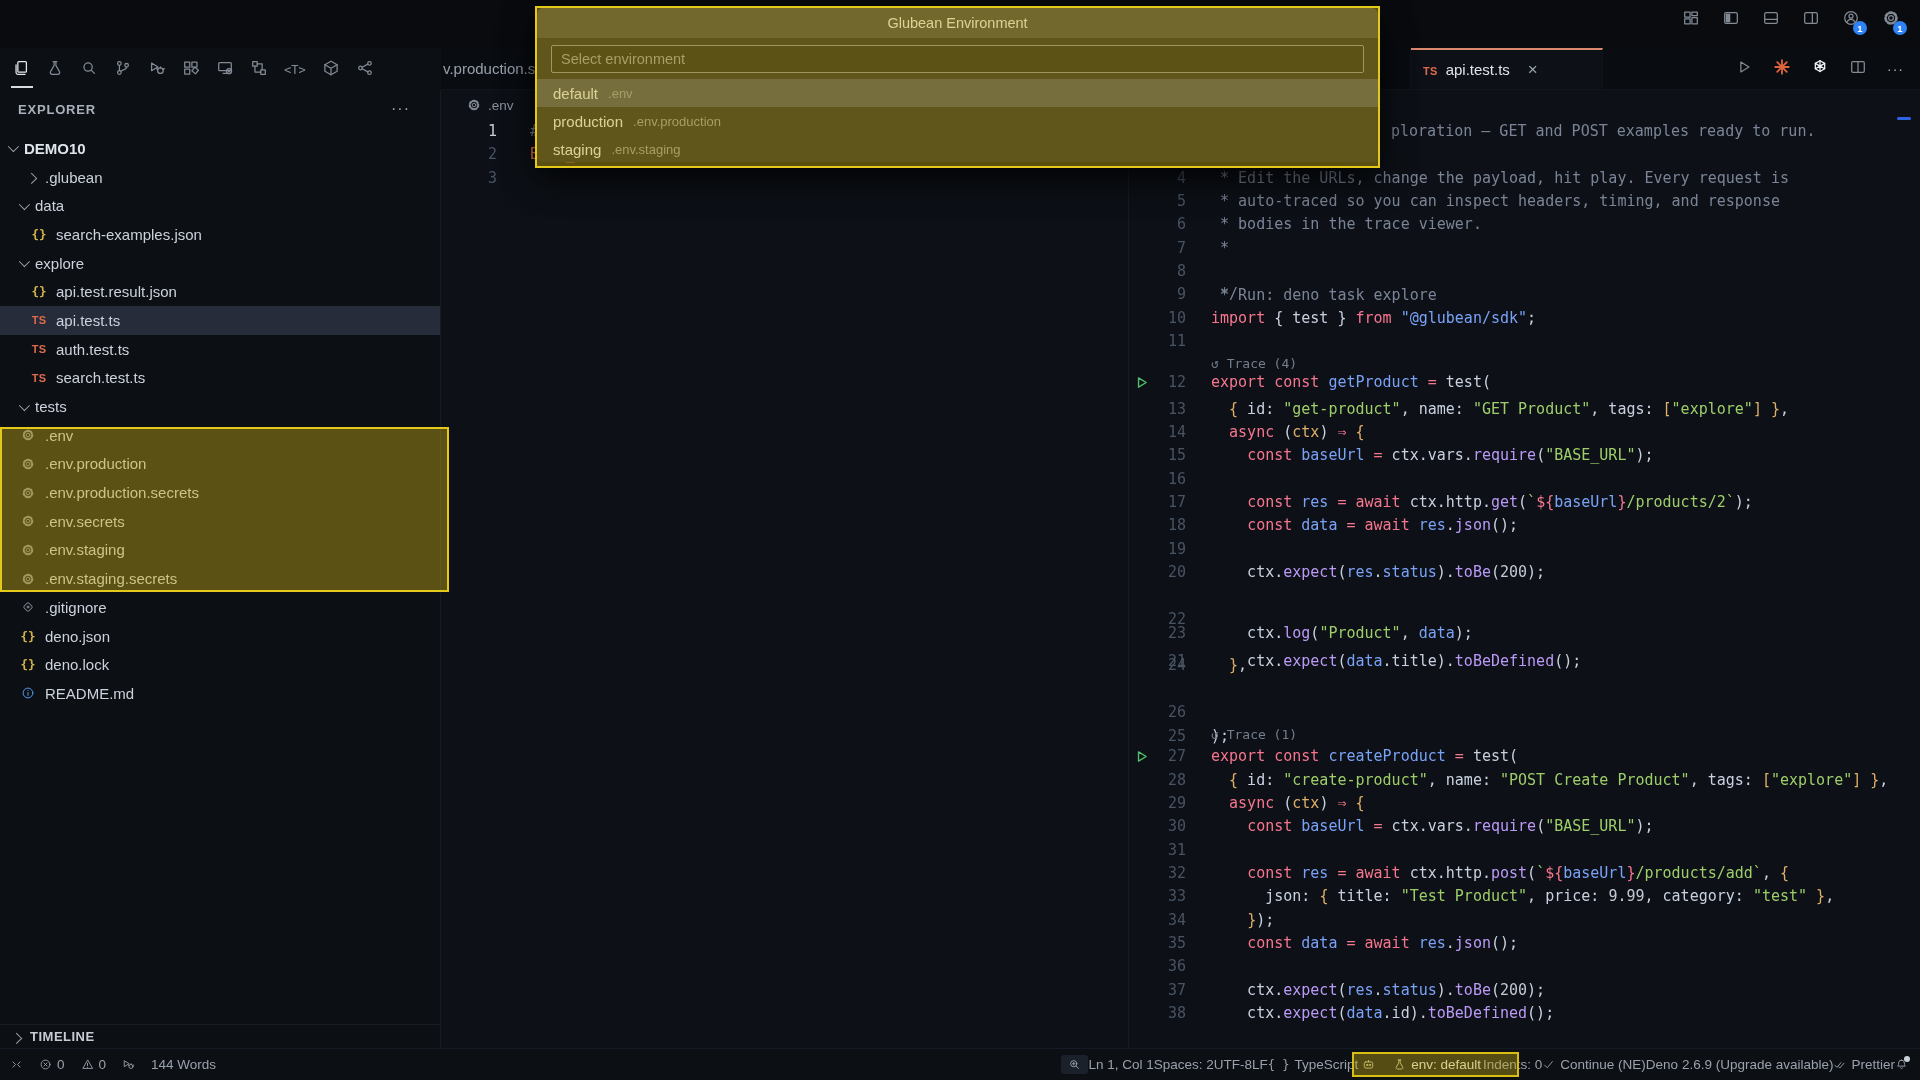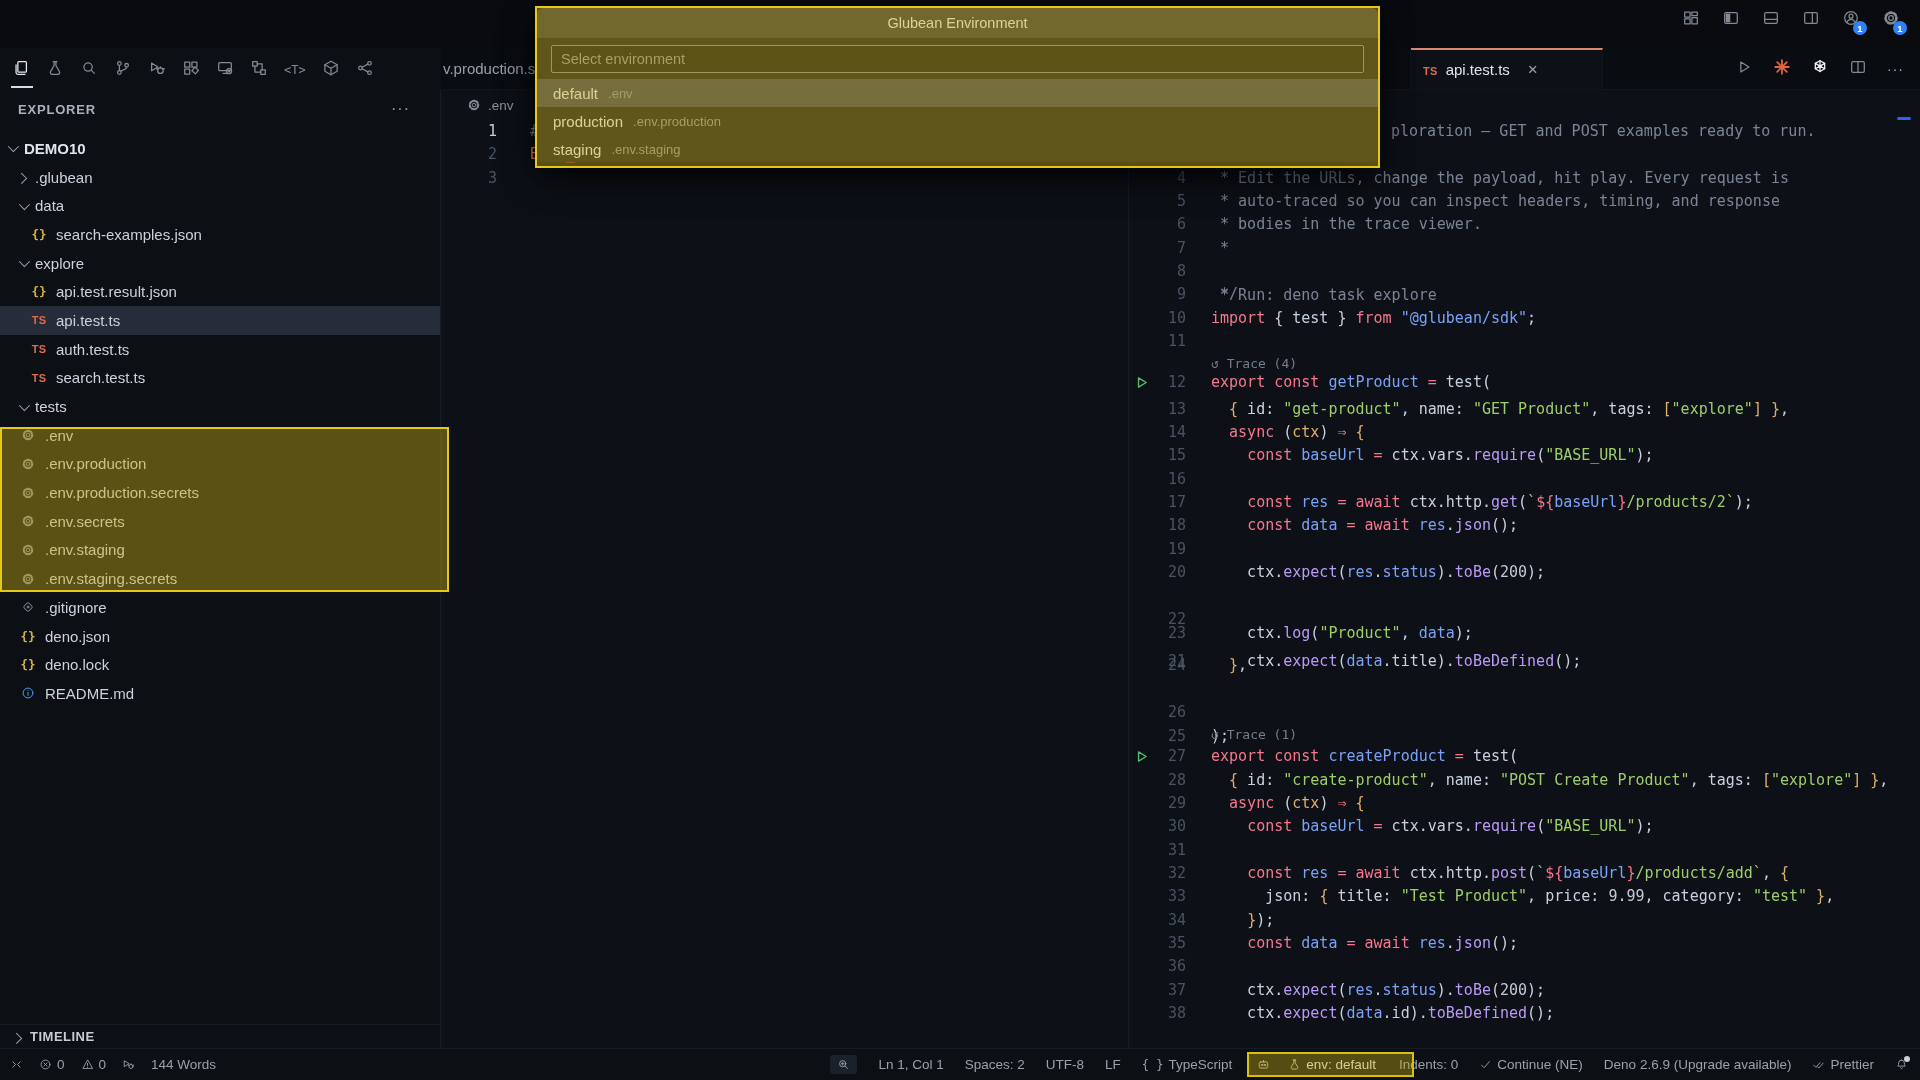--- a/index.html
+++ b/index.html
@@ -75,21 +75,21 @@
   .run-btn{position:absolute;left:4px;top:3px;width:17px;height:17px;color:#4fbf6b;cursor:pointer}
   .run-btn svg{width:100%;height:100%;fill:none;stroke:currentColor;stroke-width:1.6;stroke-linejoin:round}
   .lens{position:absolute;height:21px;font-size:13px;line-height:21px;color:#747e8c;cursor:pointer}
   .tk-c{color:#7b8496}.tk-k{color:#f7768e}.tk-s{color:#9ece6a}.tk-ms{color:#7aa2f7}
   .tk-f{color:#bb9af7}.tk-v{color:#7aa2f7}.tk-p{color:#c9d1e0}
   .tk-b{color:#e0af68}.tk-o{color:#f7768e}.tk-prm{color:#e0af68}.tk-envk{color:#f07c53}
   .blue-dash{left:1897px;top:117px;width:14px;height:3px;background:#2e63e8;border-radius:2px}
 
   
   .sb-left{position:absolute;left:10px;top:0;bottom:0;display:flex;align-items:center;gap:16px}
-  .sb-right{position:absolute;right:12px;top:0;bottom:0;display:flex;align-items:center;gap:21px}
+  .sb-right{position:absolute;right:12px;top:0;bottom:0;display:flex;align-items:center;}
   .sb-item{display:flex;align-items:center;gap:5px;cursor:pointer;white-space:nowrap}
   .sb-item .ic{color:#99a1ac}
   .sb-item.boxed{background:#1a212b;border-radius:3px;padding:3px 7px}
   .env-hl{position:relative;z-index:2;display:flex;align-items:center;gap:18px;border:2px solid #d8bd12;
           background:rgba(205,175,22,.38);padding:3px 36px 3px 8px;margin:0 -36px 0 -6px;box-sizing:border-box;color:#d8cf8e}
   .env-hl .ic{color:#cabf6a}
   .bell-dot{position:absolute;right:-2px;top:-2px;width:6px;height:6px;border-radius:50%;background:#c9d1d9}
 
   
   .qp-panel{left:537px;top:8px;width:841px;height:154px;background:#12161f;border-radius:6px;z-index:29;box-shadow:0 14px 36px rgba(0,0,0,.6)}
@@ -201,21 +201,21 @@
   <div class="abs sidebar">
     <div class="exp-header">
       <span class="exp-title">EXPLORER</span>
       <span class="exp-actions">···</span>
     </div>
     <div class="tree" id="tree">
         <div class="trow root" style="padding-left: 8px;">
           <span class="chev down"></span>
           <span class="lbl">DEMO10</span>
         </div>
-        <div class="trow" style="padding-left: 19px; align-items: center;">
+        <div class="trow" style="padding-left: 29px; align-items: center;">
           <span class="chev right"></span>
           <span class="lbl">.glubean</span>
         </div>
         <div class="trow" style="padding-left: 19px;">
           <span class="chev down"></span>
           <span class="lbl">data</span>
         </div>
         <div class="trow" style="padding-left: 30px;">
           <span style="width: 18px; display: flex; justify-content: center; flex: 0 0 auto;">
             <span class="json-badge">{}</span>

